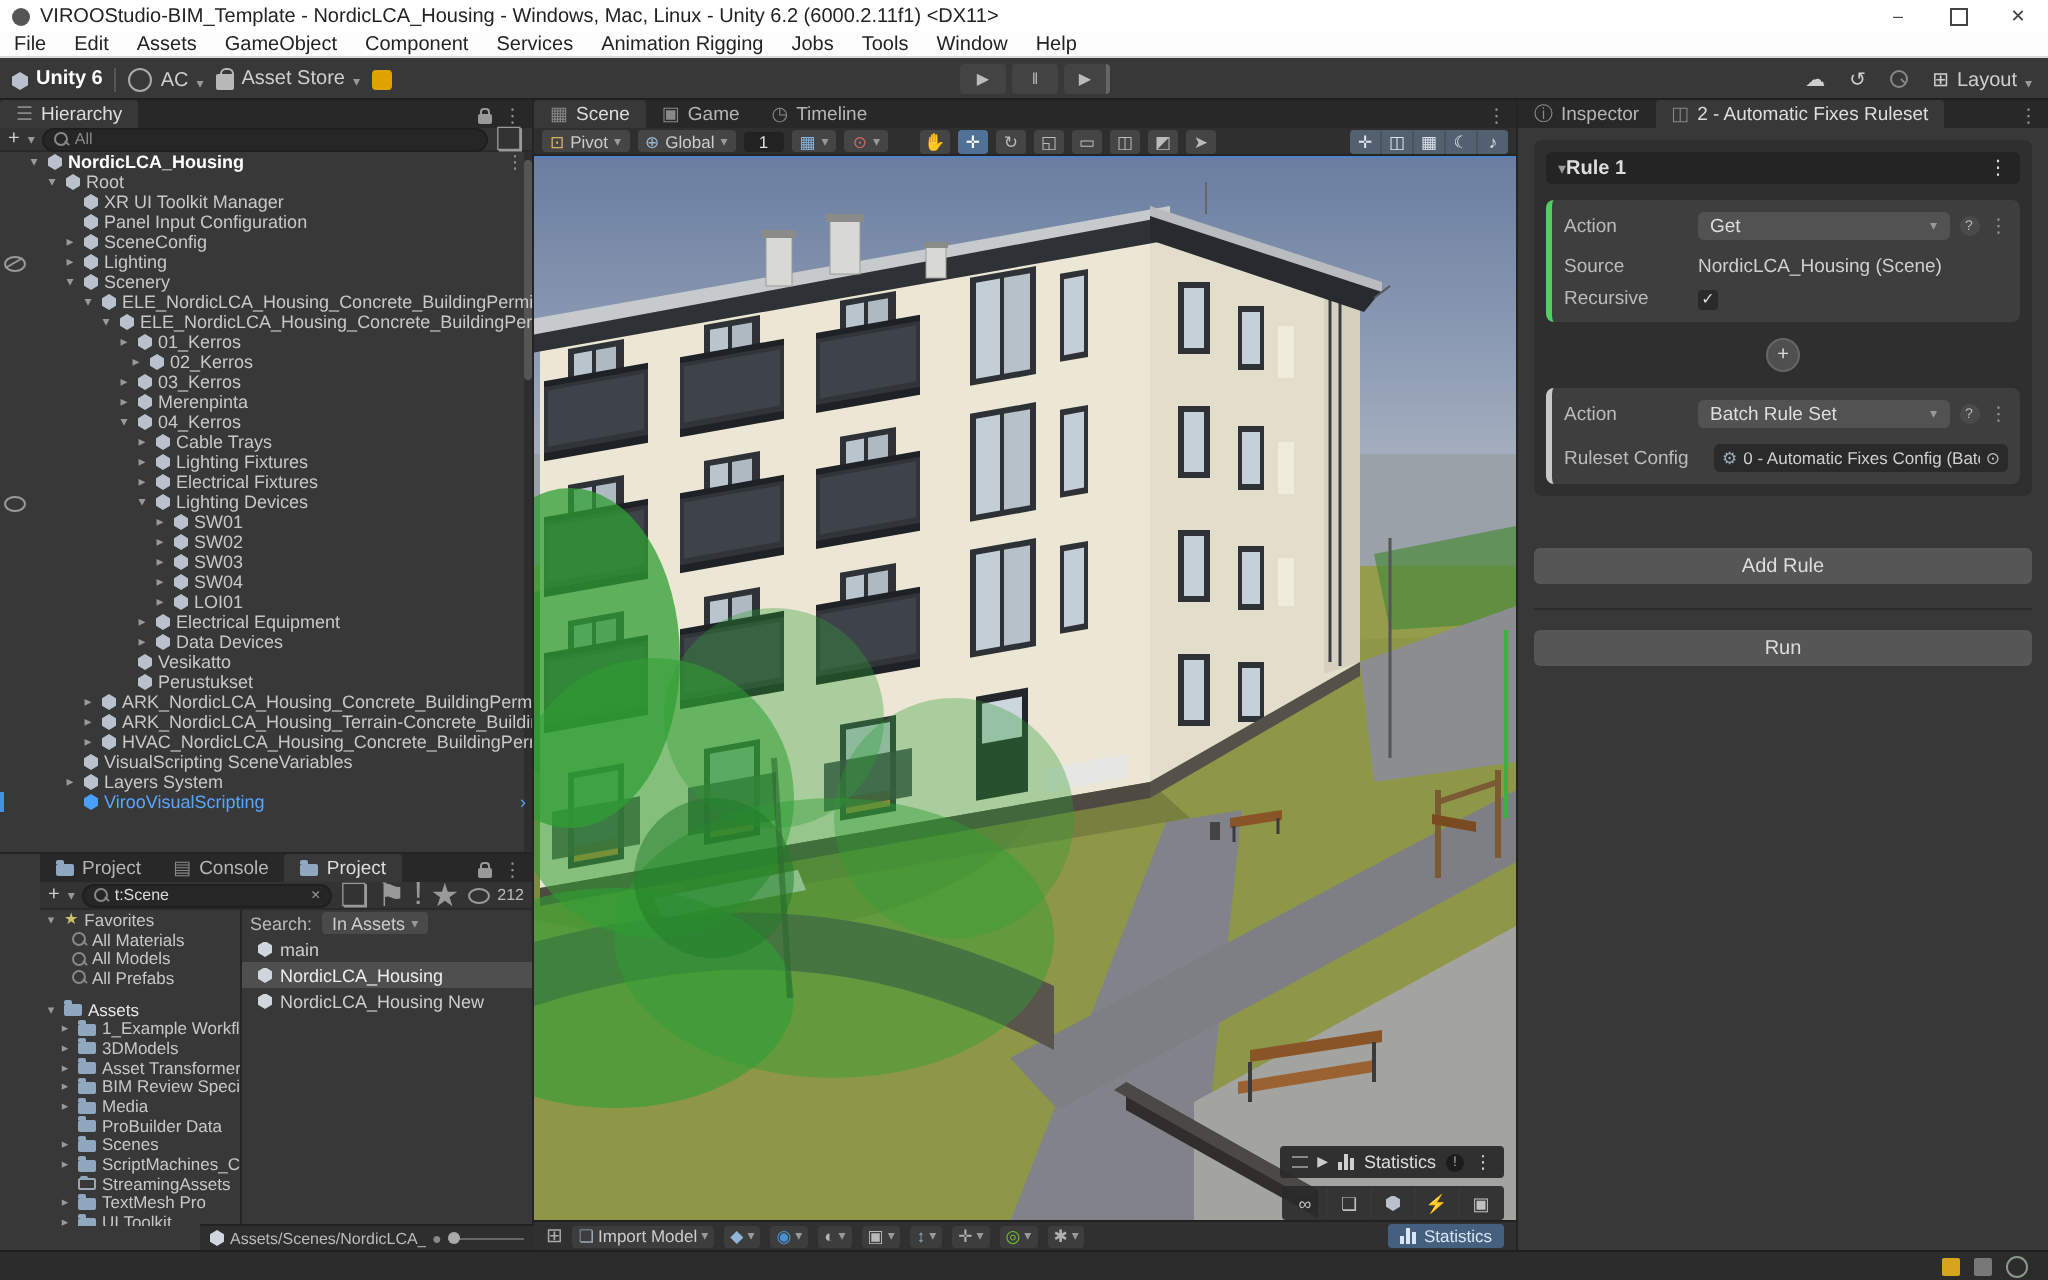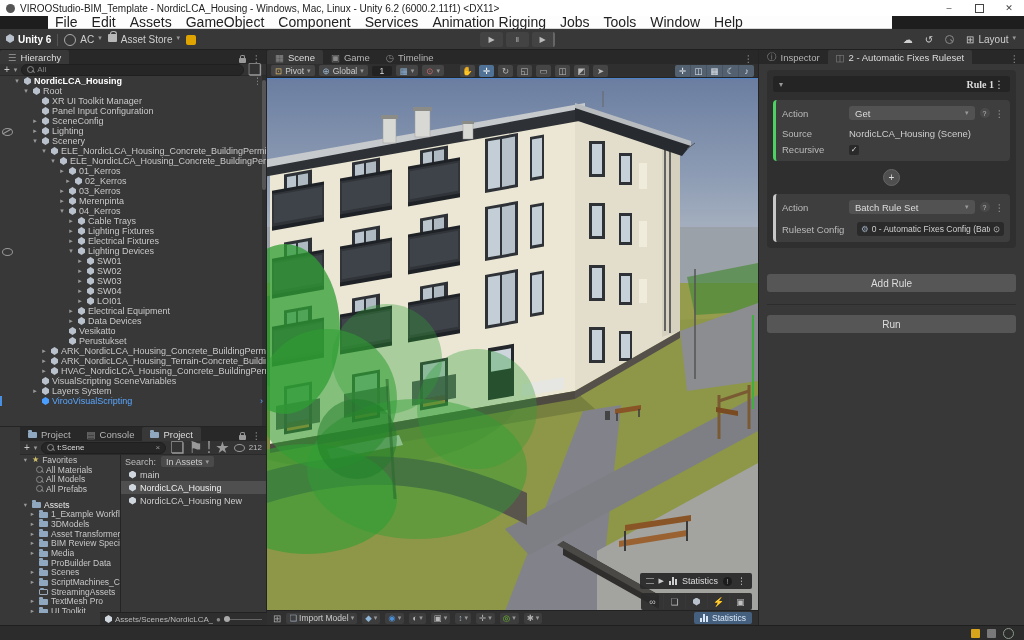--- a/index.html
+++ b/index.html
@@ -9,33 +9,33 @@
   .abs{position:absolute;}
   .nowrap{white-space:nowrap;overflow:hidden;}
 
   
   #titlebar{left:0;top:0;width:1024px;height:16px;background:#ffffff;color:#222;
             font-size:10px;display:flex;align-items:center;padding-left:6px;box-sizing:border-box;}
   #title-icon{width:9px;height:9px;border-radius:50%;background:#555;margin-right:5px;flex:0 0 auto;}
   #win-controls{position:absolute;right:0;top:0;height:16px;display:flex;}
   .winbtn{width:30px;height:16px;display:flex;align-items:center;justify-content:center;color:#444;font-size:9px;}
   .maxsq{width:7px;height:7px;border:1px solid #444;}
-  #menubar{left:0;top:16px;width:844px;height:13px;background:#fdfdfd;border-bottom:1px solid #d8d8d8;
-           display:flex;align-items:center;color:#222;font-size:14px;box-sizing:border-box;margin-left:48px;}
+  #menubar{left:0;top:16px;width:1024px;height:13px;background:#fdfdfd;border-bottom:1px solid #d8d8d8;
+           display:flex;align-items:center;color:#222;font-size:10px;box-sizing:border-box;}
   .menu-item{padding:0 7px;}
 
   
   #toolbar{left:0;top:29px;width:1024px;height:21px;background:#383838;border-bottom:1px solid #1f1f1f;box-sizing:border-box;}
   .hexa{display:inline-block;width:8px;height:9px;background:#b9c2cc;
         clip-path:polygon(50% 0,100% 27%,100% 73%,50% 100%,0 73%,0 27%);flex:0 0 auto;}
   .hexa.small{width:7px;height:8px;}
   .hexa.blue{background:#4a9eff;}
   .hexa.light{background:#cfd6dd;}
   #tb-left{left:6px;top:29px;height:21px;display:flex;align-items:center;gap:6px;font-size:10px;}
-  .tb-group{display:flex;align-items:flex-start;gap:4px;color:#cfcfcf;}
+  .tb-group{display:flex;align-items:flex-end;gap:4px;color:#cfcfcf;}
   .tb-sep{width:1px;height:12px;background:#555;}
   .avatar{width:10px;height:10px;border-radius:50%;border:1px solid #aaa;position:relative;}
   .bag{width:9px;height:8px;background:#b8b8b8;border-radius:1px;position:relative;}
   .bag::before{content:'';position:absolute;left:2px;top:-3px;width:5px;height:3px;border:1px solid #b8b8b8;border-bottom:none;border-radius:3px 3px 0 0;}
   .ysq{width:10px;height:10px;background:#e0a400;border-radius:2px;}
   #tb-center{left:480px;top:32px;display:flex;gap:3px;}
   .playbtn{width:23px;height:15px;background:#434343;border-radius:2px;display:flex;align-items:center;justify-content:center;color:#bbb;font-size:8px;}
   #tb-right{right:8px;top:29px;height:21px;display:flex;align-items:center;gap:12px;color:#cfcfcf;font-size:10px;}
   .caret{font-size:7px;color:#999;}
 
@@ -109,21 +109,21 @@
   #scene-bottom{height:15px;background:#303030;border-top:1px solid #222;display:flex;align-items:center;gap:5px;padding:0 6px;font-size:8.5px;box-sizing:border-box;}
   .mini-dd{display:flex;align-items:center;gap:2px;background:#3d3d3d;border-radius:2px;height:11px;padding:0 3px;}
   #stats-btn{margin-left:auto;background:#44607e;border-radius:2px;height:12px;display:flex;align-items:center;gap:4px;padding:0 6px;color:#d9e6f5;}
   #stats-btn .bars i{background:#d9e6f5;}
 
   
   #inspector{left:758px;top:50px;width:266px;height:575px;background:#383838;border-left:1px solid #242424;box-sizing:border-box;}
   #insp-content{padding:6px 8px;}
   #rule-group{background:#2f2f2f;border-radius:4px;padding:6px;}
   #rule-header{background:#242424;border-radius:3px;height:16px;display:flex;align-items:center;padding:0 6px;color:#ddd;font-size:10px;}
-  #rule-title{flex:1;text-align:right;font-weight:bold;font-family:Liberation Serif, serif;}
+  #rule-title{flex:1;text-align:left;font-weight:bold;}
   .card{background:#3e3e3e;border-radius:4px;padding:6px 6px;margin-top:8px;position:relative;}
   .card.green{border-left:3px solid #4ed163;}
   .card.gray{border-left:3px solid #c8c8c8;}
   .irow{display:flex;align-items:center;gap:5px;font-size:9.5px;color:#bbb;margin-top:5px;}
   .irow:first-child{margin-top:0;}
   .ilabel{width:62px;flex:0 0 auto;}
   .dropdown{flex:1;background:#525252;border-radius:3px;height:14px;display:flex;align-items:center;padding:0 6px;color:#ddd;}
   .dropdown .caret{margin-left:auto;}
   .helpc{width:10px;height:10px;border-radius:50%;background:#4a4a4a;color:#bbb;font-size:7px;display:flex;align-items:center;justify-content:center;flex:0 0 auto;}
   .ival{color:#cfcfcf;}

